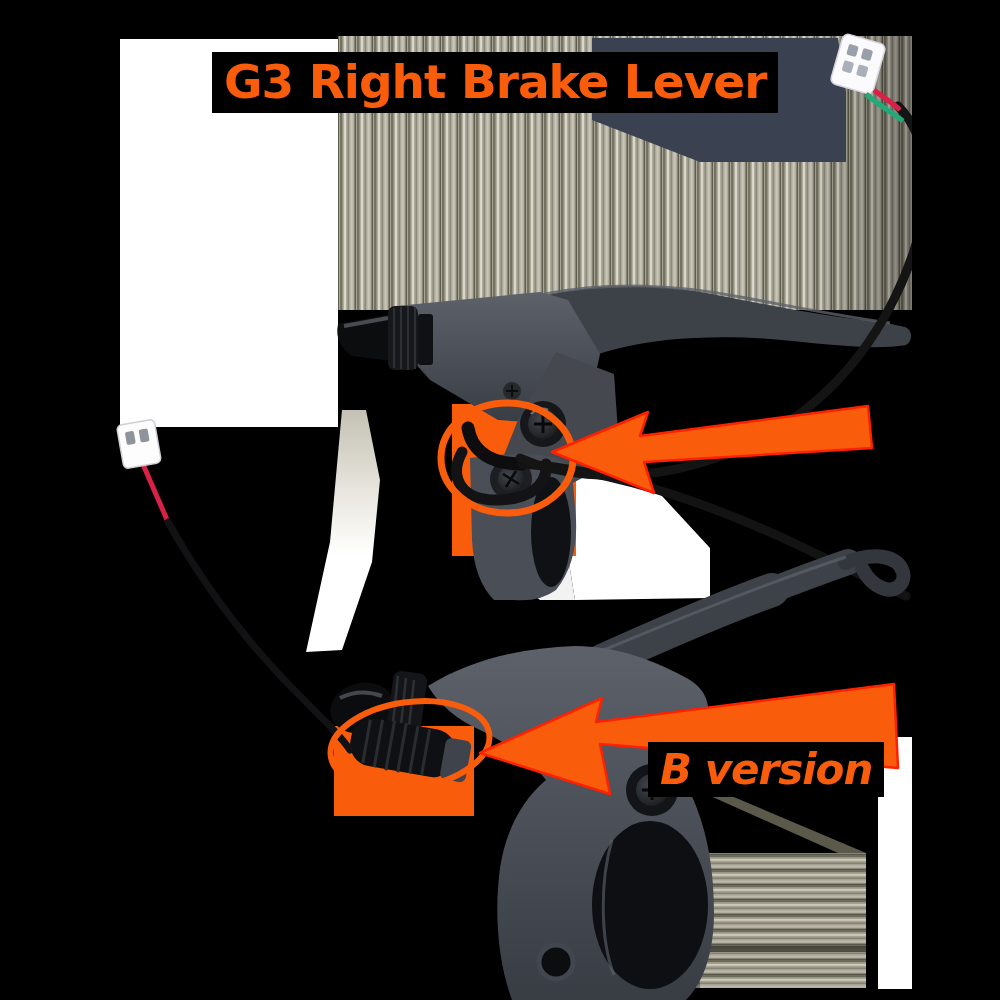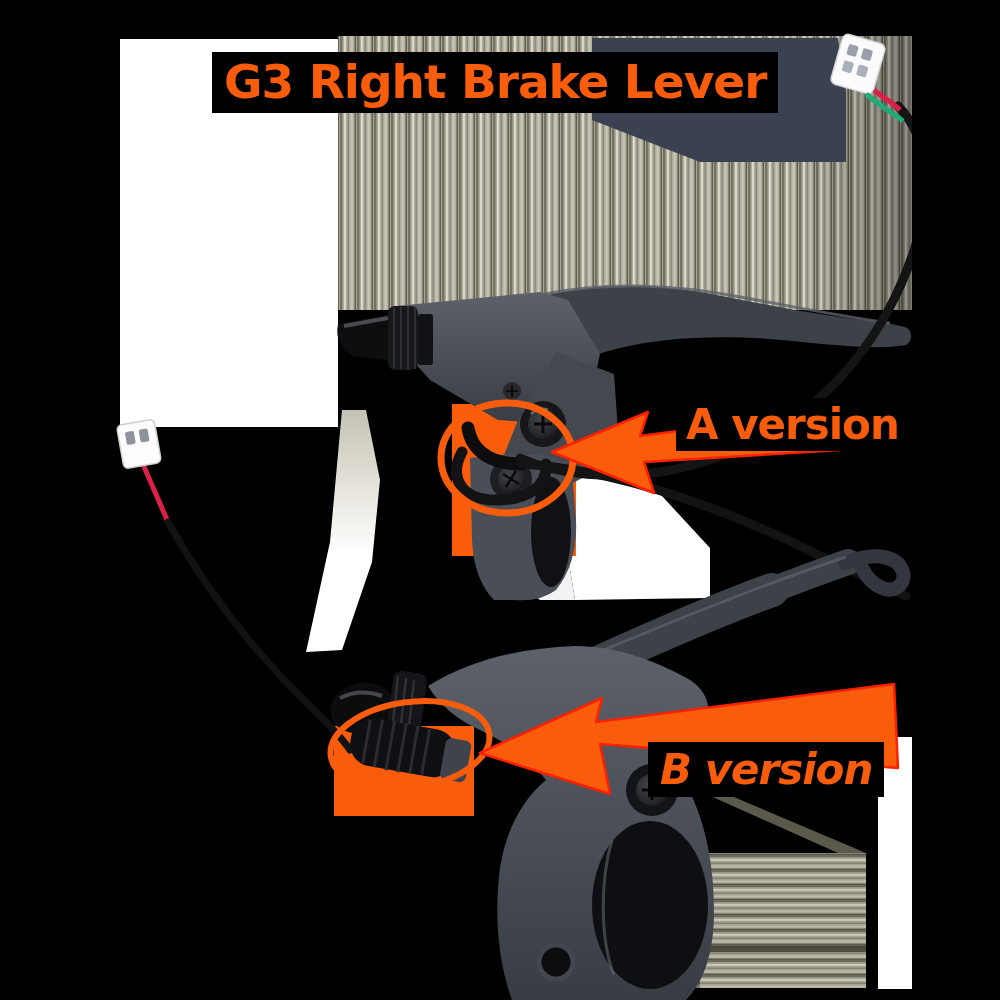--- a/index.html
+++ b/index.html
@@ -195,16 +195,15 @@
     <rect x="120" y="422" width="38" height="44" rx="5" fill="#fdfdfd" stroke="#cfcfd4" stroke-width="1.5"></rect>
     <rect x="127" y="430" width="9" height="13" rx="2" fill="#8f939c"></rect>
     <rect x="141" y="430" width="9" height="13" rx="2" fill="#8f939c"></rect>
   </g>
 
   <ellipse cx="410" cy="745" rx="80" ry="43" fill="none" stroke="var(--accent,#F95D0C)" stroke-width="6" transform="rotate(-8 410 745)"></ellipse>
   <polygon points="480,753 602,698 596,722 894,684 898,768 600,744 610,794" fill="var(--accent,#F95D0C)" stroke="var(--arrow-outline,#FF2000)" stroke-width="2.5" stroke-linejoin="round"></polygon>
 </svg>
 
 <div class="lbl" id="title-label">G3 Right Brake Lever</div>
-<div class="lbl" id="version-a-label">A version</div>
 <div class="lbl" id="version-b-label">B version</div>
 
 </div>
 
 </body></html>

